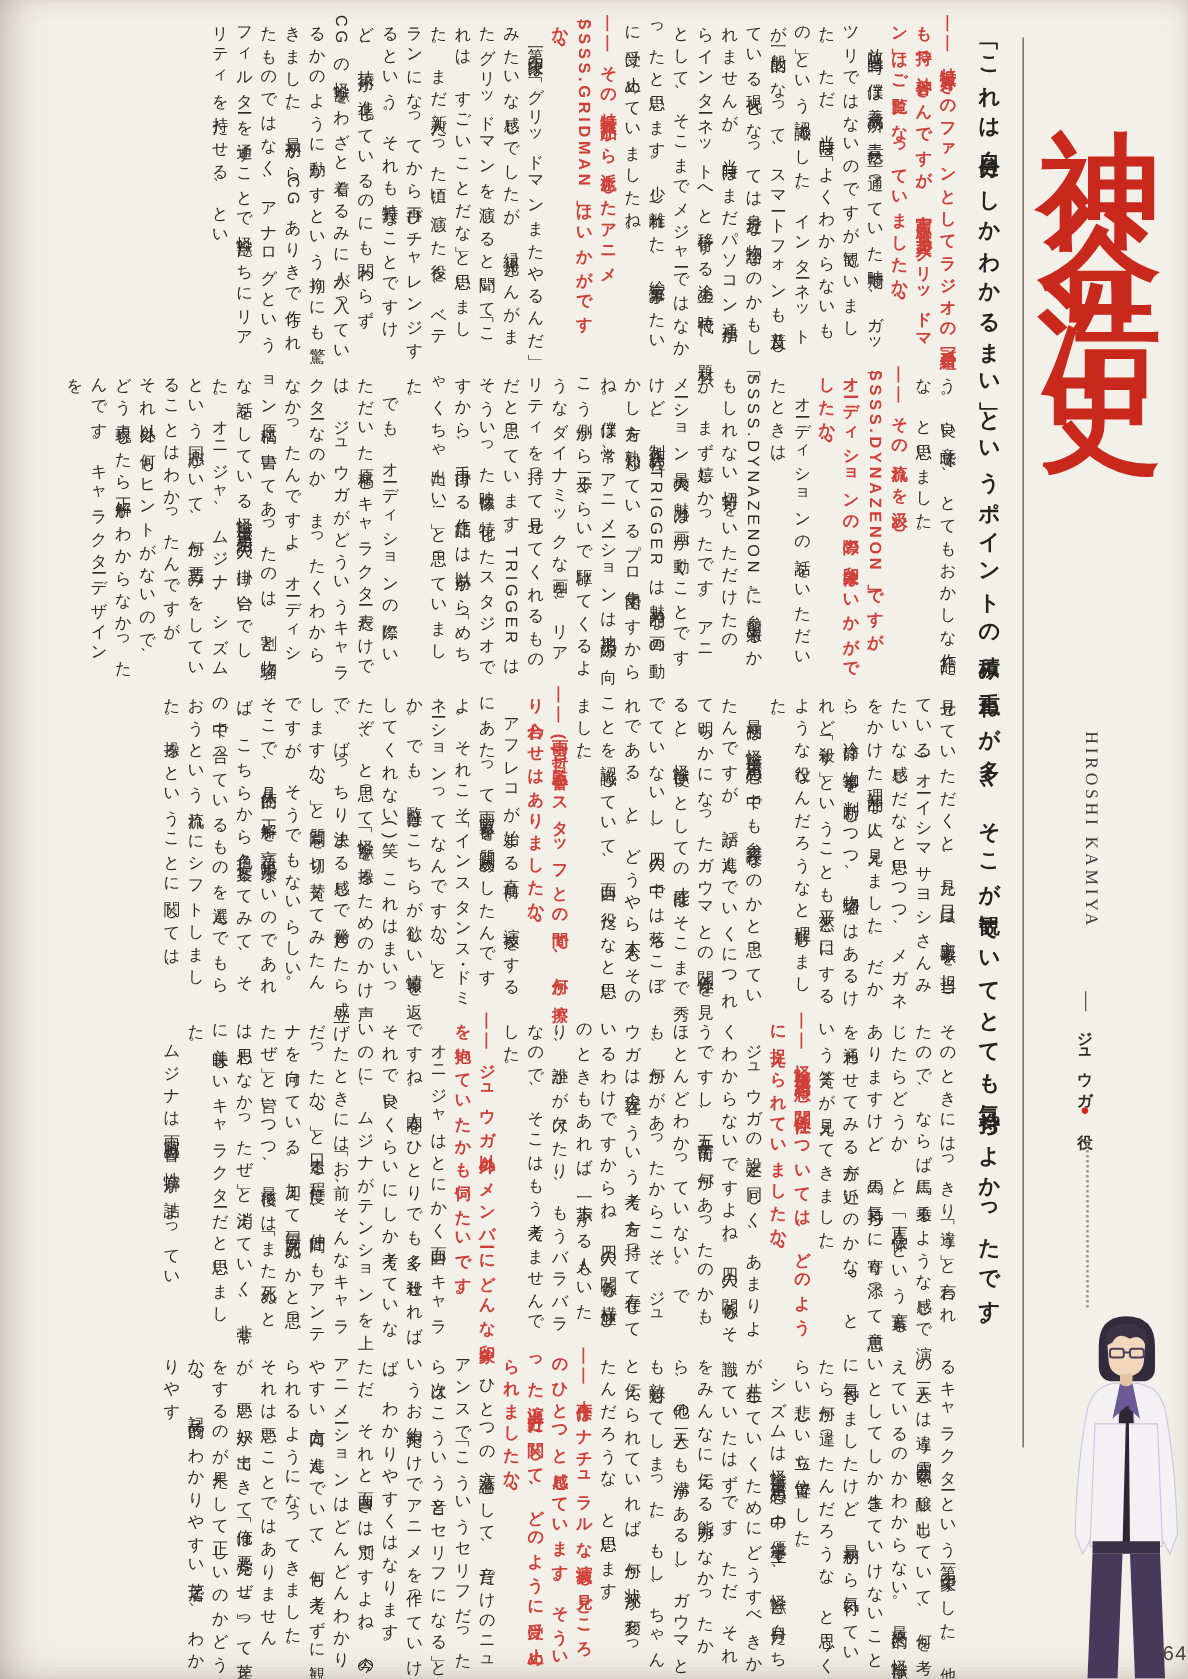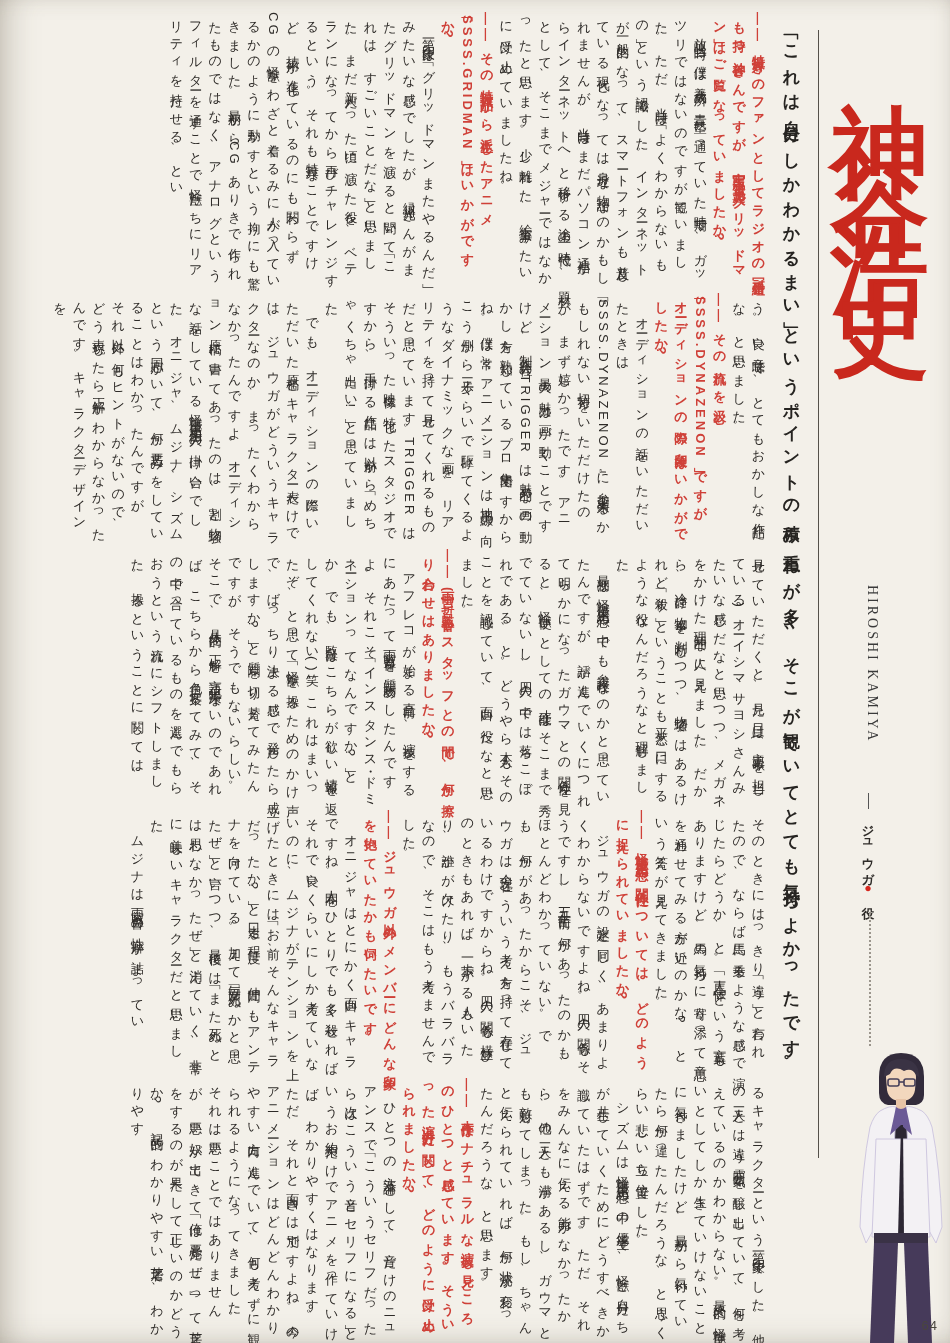--- a/index.html
+++ b/index.html
@@ -43,22 +43,22 @@
     writing-mode:vertical-rl;
     font-size:12.5px;font-weight:700;letter-spacing:2px;color:#2e2b28;white-space:nowrap;
   }
   .role .dot{color:#d6271e;}
   .dotted-leader{
     position:absolute;top:912px;right:79px;height:134px;width:0;
     border-right:2px dotted #9a958c;
   }
   .illustration{position:absolute;right:0;bottom:0;width:104px;height:296px;}
   .page-number{
-    position:absolute;right:12px;bottom:10px;
-    font-size:13px;letter-spacing:1px;color:#4a463f;margin-top:12px;
+    position:absolute;right:0;bottom:10px;
+    font-size:16px;letter-spacing:1px;color:#4a463f;margin-top:12px;
   }
   
   .band{
     position:absolute;left:50px;width:718px;
     writing-mode:vertical-rl;
     font-size:13px;letter-spacing:3px;line-height:19.4px;
     color:#2e2b28;text-align:left;
   }
   .band p{margin:0;padding:0;}
   .band .seg-question{color:#cf4038;font-weight:700;}

